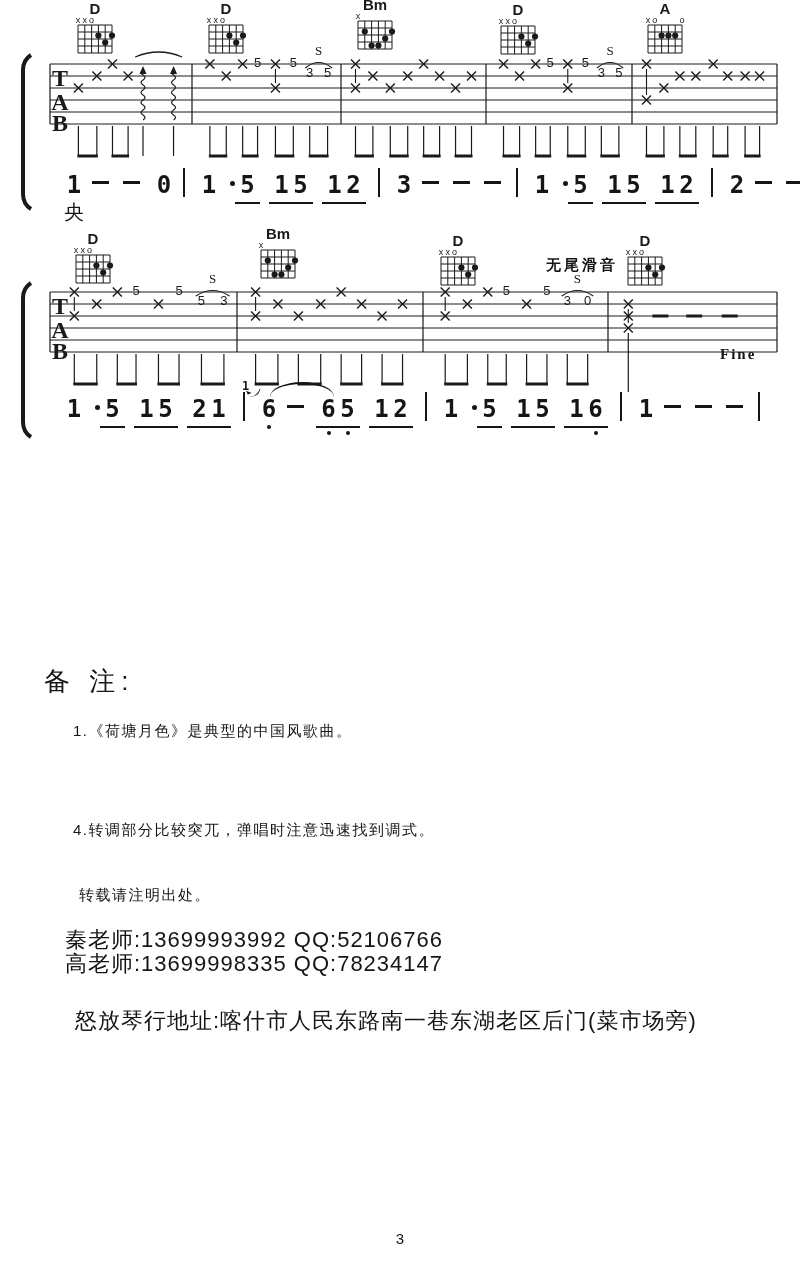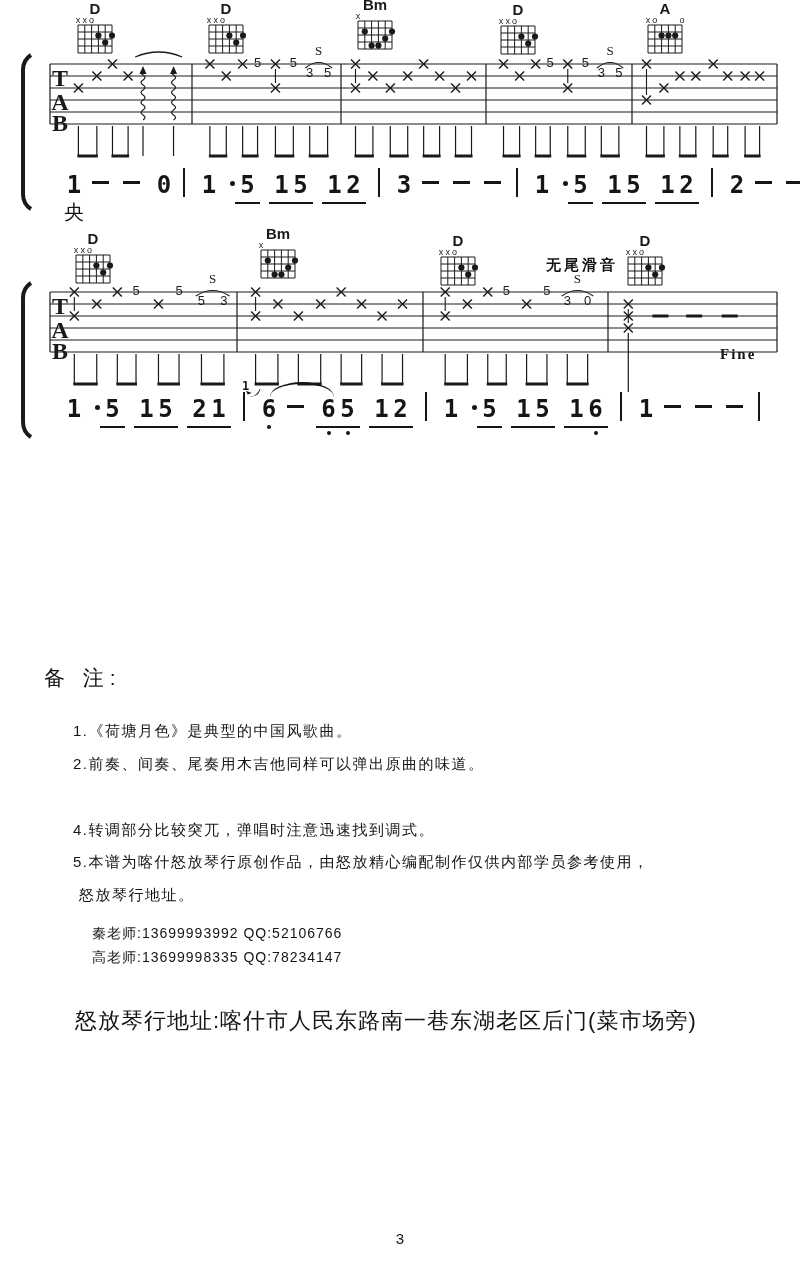--- a/index.html
+++ b/index.html
@@ -30,25 +30,25 @@
   .grace i::after{content:"";position:absolute;left:-4px;bottom:-2px;
            border:3px solid transparent;border-top-color:#151515}
 
   .lyric{position:absolute;left:64px;top:199px;font-size:20px;letter-spacing:2px}
 
   .anno{position:absolute;font-weight:bold}
   #no-tail{left:546px;top:256px;font-size:15px;letter-spacing:3px}
   #fine{left:720px;top:346px;font-size:15px;font-family:Liberation Serif, serif;letter-spacing:2px}
 
   
-  .bz-heading{position:absolute;left:44px;top:664px;font-size:21px;letter-spacing:6px}
+  .bz-heading{position:absolute;left:44px;top:664px;font-size:26px;letter-spacing:6px}
   .note-line{position:absolute;left:73px;font-size:15px;letter-spacing:1.5px;white-space:pre}
   #ni0{top:722px}#ni1{top:755px}#ni2{top:788px}#ni3{top:821px}#ni4{top:853px}
   #ni4b{top:886px;left:79px}
-  .contact{position:absolute;left:92px;font-size:14px;letter-spacing:1px;white-space:pre}
+  .contact{position:absolute;left:65px;font-size:22px;letter-spacing:1px;white-space:pre}
   #ct0{top:925px}#ct1{top:949px}#ct2{top:973px}
   #addr{position:absolute;left:75px;top:1006px;font-size:22px;letter-spacing:1px;white-space:pre}
   #pageno{position:absolute;left:0;top:1230px;width:800px;text-align:center;font-size:15px}
 </style>
 </head>
 <body>
 
 <div id="page">
   <svg id="gfx" width="800" height="1280" viewBox="0 0 800 1280">
       <g>
@@ -511,23 +511,21 @@
 
   <div id="melody1" class="melody" style="top:168px"><span class="tk n"><b>1</b></span><span class="tk dash"></span><span class="tk dash"></span><span class="tk n"><b>0</b></span><span class="tk bar"></span><span class="tk n"><b>1</b></span><i class="ad"></i><span class="tk grp"><span class="gn">5</span></span><span class="tk grp"><span class="gn">1</span><span class="gn">5</span></span><span class="tk grp"><span class="gn">1</span><span class="gn">2</span></span><span class="tk bar"></span><span class="tk n"><b>3</b></span><span class="tk dash"></span><span class="tk dash"></span><span class="tk dash"></span><span class="tk bar"></span><span class="tk n"><b>1</b></span><i class="ad"></i><span class="tk grp"><span class="gn">5</span></span><span class="tk grp"><span class="gn">1</span><span class="gn">5</span></span><span class="tk grp"><span class="gn">1</span><span class="gn">2</span></span><span class="tk bar"></span><span class="tk n"><b>2</b></span><span class="tk dash"></span><span class="tk dash"></span></div>
   <div class="lyric" style="left: 64px;">央</div>
   <div id="melody2" class="melody" style="top:392px"><span class="tk n"><b>1</b></span><i class="ad"></i><span class="tk grp"><span class="gn">5</span></span><span class="tk grp"><span class="gn">1</span><span class="gn">5</span></span><span class="tk grp"><span class="gn">2</span><span class="gn">1</span></span><span class="tk bar"></span><span class="tk n"><b>6</b><i class="ldot"></i></span><span class="tk dash"></span><span class="tk grp"><span class="gn">6<i class="ldot"></i></span><span class="gn">5<i class="ldot"></i></span></span><span class="tk grp"><span class="gn">1</span><span class="gn">2</span></span><span class="tk bar"></span><span class="tk n"><b>1</b></span><i class="ad"></i><span class="tk grp"><span class="gn">5</span></span><span class="tk grp"><span class="gn">1</span><span class="gn">5</span></span><span class="tk grp"><span class="gn">1</span><span class="gn">6<i class="ldot"></i></span></span><span class="tk bar"></span><span class="tk n"><b>1</b></span><span class="tk dash"></span><span class="tk dash"></span><span class="tk dash"></span><span class="tk bar"></span><span class="slur" style="left: 208.2px; width: 64.3px; top: -10px;"></span><span class="grace" style="left: 180px; top: -12px;"><u style="text-decoration: none;">1</u><i></i></span></div>
 
   <div id="no-tail" class="anno">无尾滑音</div>
   <div id="fine" class="anno">Fine</div>
 
   <div class="bz-heading">备 注:</div>
   <div id="ni0" class="note-line">1.《荷塘月色》是典型的中国风歌曲。</div>
-  <div id="ni1" class="note-line">2.前奏、间奏、尾奏用木吉他同样可以弹出原曲的味道。</div>
   <div id="ni3" class="note-line">4.转调部分比较突兀，弹唱时注意迅速找到调式。</div>
-  <div id="ni4" class="note-line">5.本谱为喀什怒放琴行原创作品，由怒放精心编配制作仅供内部学员参考使用，</div>
-  <div id="ni4b" class="note-line">怒放琴行地址。</div>
+  <div id="ni4b" class="note-line">转载请注明出处。</div>
 
   <div id="ct0" class="contact">秦老师:13699993992 QQ:52106766</div>
   <div id="ct1" class="contact">高老师:13699998335 QQ:78234147</div>
   <div id="addr">怒放琴行地址:喀什市人民东路南一巷东湖老区后门(菜市场旁)</div>
 
   <div id="pageno">3</div>
 </div>
 
 </body></html>

